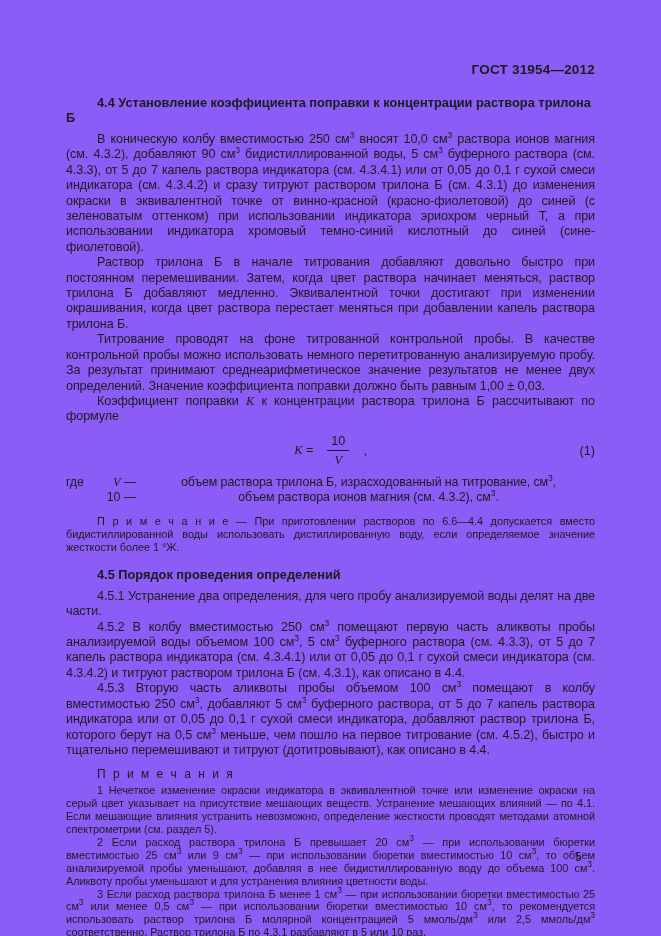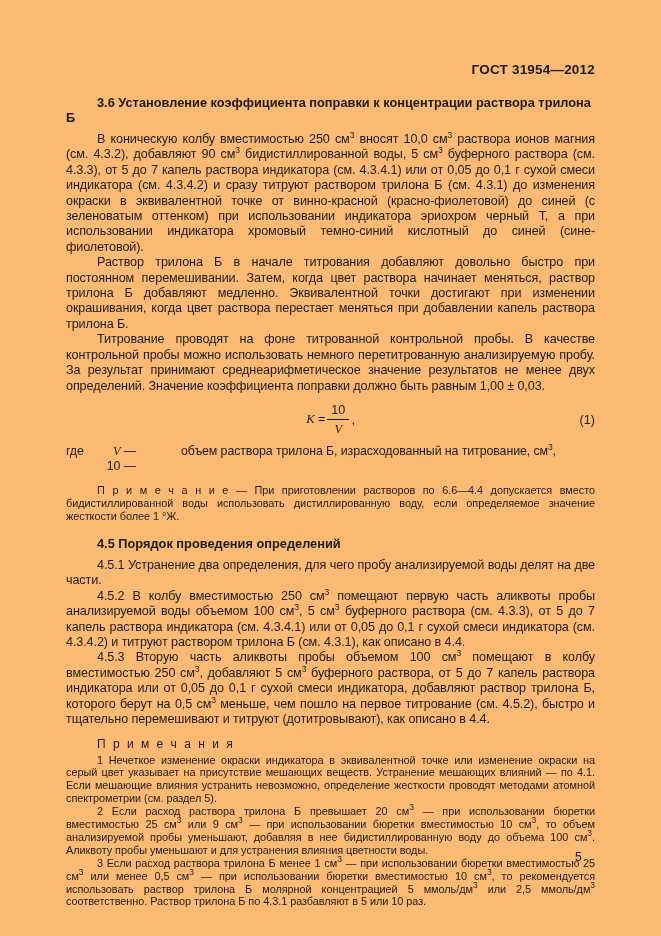--- a/index.html
+++ b/index.html
@@ -1,20 +1,20 @@
 <!DOCTYPE html>
 <html lang="ru"><head>
 <meta charset="utf-8">
 <style>
   html,body{margin:0;padding:0;background:#e8e8e8;}
   .page{
     position:relative;
     width:661px;height:936px;
     margin:0 auto;
-    background:#fdba74;
+    background:#8b5cf6;
     box-sizing:border-box;
     padding:62px 66px 0 66px;
     font-family:"Liberation Sans","DejaVu Sans",sans-serif;
     color:#1c1c1c;
     overflow:hidden;
   }
   .runhead{
     text-align:right;
     font-weight:bold;
     font-size:13.5px;
@@ -40,21 +40,21 @@
   .formula-row{
     position:relative;
     display:flex;
     justify-content:center;
     align-items:center;
     margin:9px 0 7px 0;
     min-height:34px;
     font-size:12.6px;
   }
   .formula{display:inline-flex;align-items:center;}
-  .frac{display:inline-block;vertical-align:middle;text-align:center;margin:0 2px;}
+  .frac{display:inline-block;vertical-align:middle;text-align:center;margin:0 14px;}
   .frac .fnum{display:block;border-bottom:1px solid #1c1c1c;padding:0 4px 2px 4px;}
   .frac .fden{display:block;padding-top:2px;}
   .formula-number{position:absolute;right:0;top:50%;transform:translateY(-50%);font-size:12.6px;}
   .where{
     display:grid;
     grid-template-columns:26px 38px 1fr;
     column-gap:6px;
     font-size:12.4px;
     line-height:15.2px;
     margin:2px 0 4px 0;
@@ -86,44 +86,46 @@
   }
   .mt14{margin-top:13px;}
 </style>
 </head>
 <body>
 
 <div class="page">
 
   <div class="runhead">ГОСТ 31954—2012</div>
 
-  <div class="sec-heading">3.6  Установление коэффициента поправки к концентрации раствора трилона Б</div>
+  <div class="sec-heading">4.4  Установление коэффициента поправки к концентрации раствора трилона Б</div>
 
   <p class="body">В коническую колбу вместимостью 250 см<sup>3</sup> вносят 10,0 см<sup>3</sup> раствора ионов магния (см. 4.3.2), добавляют 90 см<sup>3</sup> бидистиллированной воды, 5 см<sup>3</sup> буферного раствора (см. 4.3.3), от 5 до 7 капель раствора индикатора (см. 4.3.4.1) или от 0,05 до 0,1 г сухой смеси индикатора (см. 4.3.4.2) и сразу титруют раствором трилона Б (см. 4.3.1) до изменения окраски в эквивалентной точке от винно-красной (красно-фиолетовой) до синей (с зеленоватым оттенком) при использовании индикатора эриохром черный Т, а при использовании индикатора хромовый темно-синий кислотный до синей (сине-фиолетовой).</p>
   <p class="body">Раствор трилона Б в начале титрования добавляют довольно быстро при постоянном перемешивании. Затем, когда цвет раствора начинает меняться, раствор трилона Б добавляют медленно. Эквивалентной точки достигают при изменении окрашивания, когда цвет раствора перестает меняться при добавлении капель раствора трилона Б.</p>
   <p class="body">Титрование проводят на фоне титрованной контрольной пробы. В качестве контрольной пробы можно использовать немного перетитрованную анализируемую пробу. За результат принимают среднеарифметическое значение результатов не менее двух определений. Значение коэффициента поправки должно быть равным 1,00 ± 0,03.</p>
+  <p class="body">Коэффициент поправки <i>К</i> к концентрации раствора трилона Б рассчитывают по формуле</p>
 
   <div class="formula-row">
     <span class="formula">
       <span><i>К</i> = </span>
       <span class="frac">
         <span class="fnum">10</span>
         <span class="fden"><i>V</i></span>
       </span>
       <span>,</span>
     </span>
     <span class="formula-number">(1)</span>
   </div>
 
   <div class="where">
     <span class="w-pre">где</span>
     <span class="w-term"><i>V</i> —</span>
     <span class="w-def">объем раствора трилона Б, израсходованный на титрование, см<sup>3</sup>,</span>
     <span class="w-pre"></span>
     <span class="w-term">10 —</span>
+    <span class="w-def">объем раствора ионов магния (см. 4.3.2), см<sup>3</sup>.</span>
   </div>
 
   <p class="note-p note-single">П р и м е ч а н и е — При приготовлении растворов по 6.6—4.4 допускается вместо бидистиллированной воды использовать дистиллированную воду, если определяемое значение жесткости более 1 °Ж.</p>
 
   <div class="sec-heading mt14">4.5  Порядок проведения определений</div>
 
   <p class="body">4.5.1  Устранение два определения, для чего пробу анализируемой воды делят на две части.</p>
   <p class="body">4.5.2  В колбу вместимостью 250 см<sup>3</sup> помещают первую часть аликвоты пробы анализируемой воды объемом 100 см<sup>3</sup>, 5 см<sup>3</sup> буферного раствора (см. 4.3.3), от 5 до 7 капель раствора индикатора (см. 4.3.4.1) или от 0,05 до 0,1 г сухой смеси индикатора (см. 4.3.4.2) и титруют раствором трилона Б (см. 4.3.1), как описано в 4.4.</p>
   <p class="body">4.5.3  Вторую часть аликвоты пробы объемом 100 см<sup>3</sup> помещают в колбу вместимостью 250 см<sup>3</sup>, добавляют 5 см<sup>3</sup> буферного раствора, от 5 до 7 капель раствора индикатора или от 0,05 до 0,1 г сухой смеси индикатора, добавляют раствор трилона Б, которого берут на 0,5 см<sup>3</sup> меньше, чем пошло на первое титрование (см. 4.5.2), быстро и тщательно перемешивают и титруют (дотитровывают), как описано в 4.4.</p>
 

